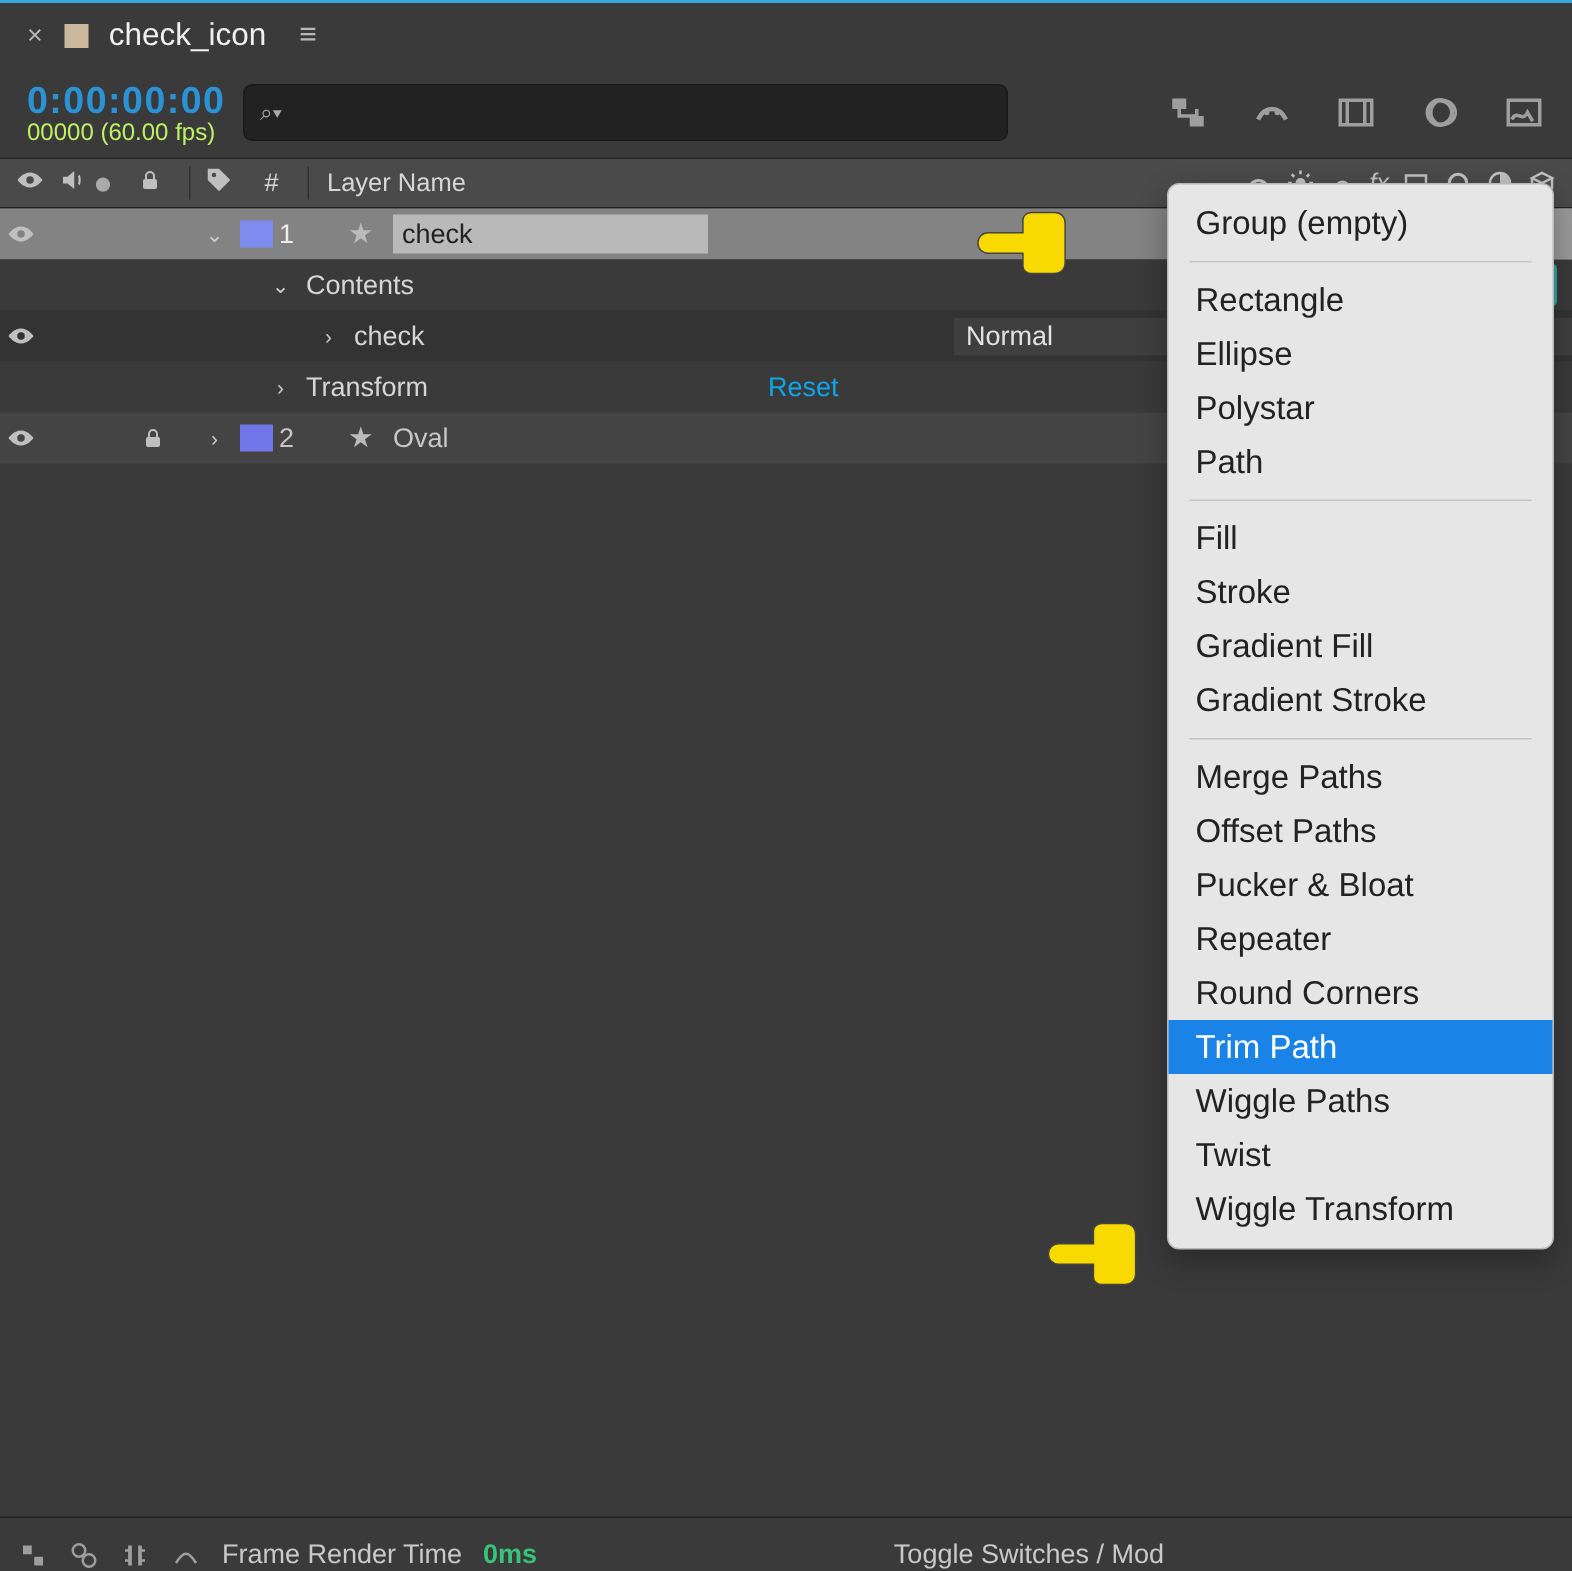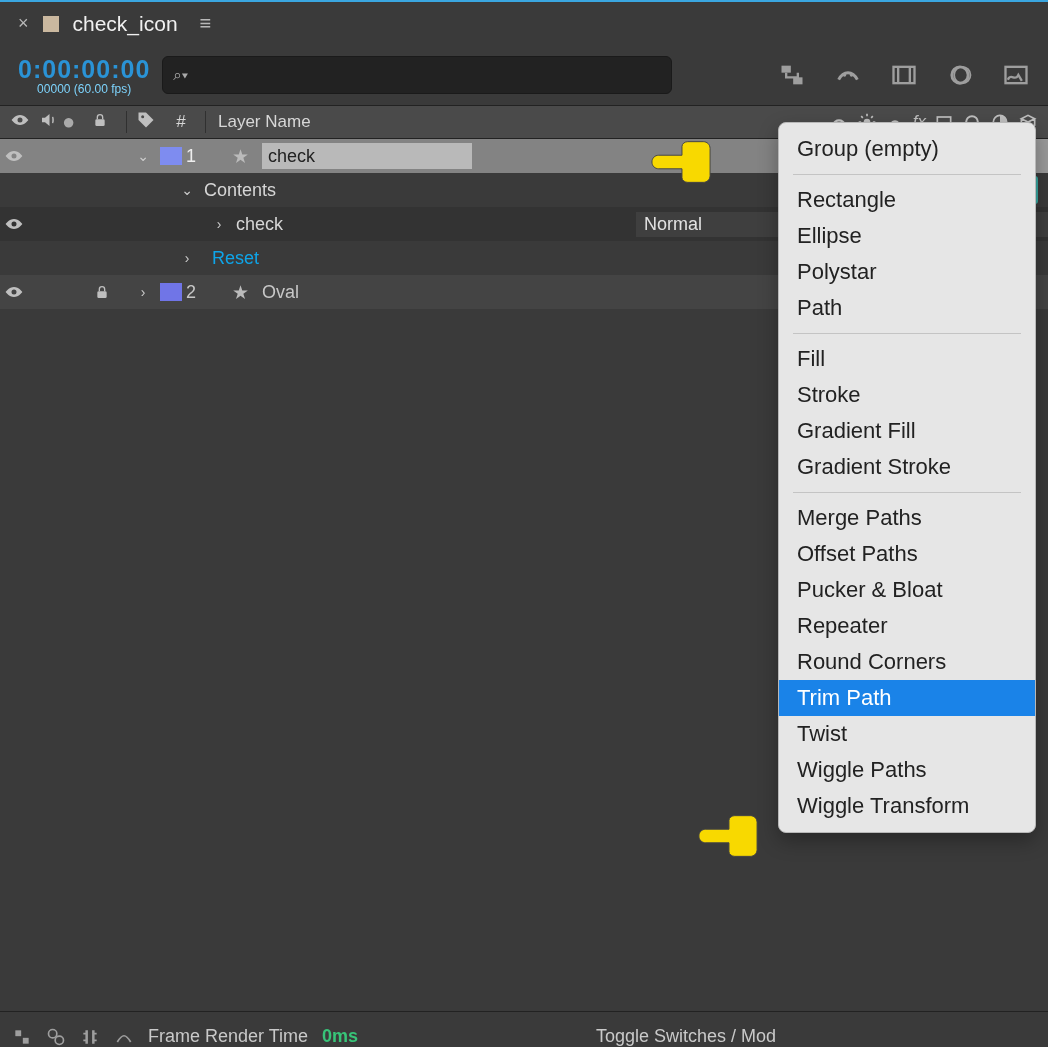--- a/index.html
+++ b/index.html
@@ -7,23 +7,23 @@
 
   
   .tabbar { display: flex; align-items: center; height: 43px; padding: 0 18px; gap: 14px; background:#3a3a3a; }
   .tab-close { color:#b8b8b8; font-size:18px; cursor:pointer; }
   .tab-swatch { width:16px; height:16px; background:#cab89f; display:inline-block; }
   .tab-name { color:#f0f0f0; font-size:21px; }
   .tab-menu { margin-left:8px; color:#b8b8b8; font-size:20px; }
 
   
   .timerow { display:flex; align-items:center; gap:12px; height:60px; padding:0 18px; }
-  .tc-stack { display:flex; flex-direction:column;text-align:center; }
+  .tc-stack { display:flex; flex-direction:column; }
   .timecode { color:#2a93d6; font-size:25px; font-weight:600; letter-spacing:1px; }
-  .fps      { color:#7dd3fc; font-size:12px; margin-top:-2px; }
+  .fps      { color:#bef264; font-size:16px; margin-top:-2px; }
   .search   { flex:1; max-width:510px; height:38px; background:#222; border:1px solid #1a1a1a; border-radius:6px; display:flex; align-items:center; padding:0 10px; }
   .search span { color:#aaa; font-size:15px; }
   .search input { flex:1; background:transparent; border:none; color:#ddd; font-size:16px; outline:none; }
   .tool-icons { display:flex; gap:28px; margin-left:auto; }
   .tool-icons svg { width:28px; height:28px; fill:#9e9e9e; }
 
   
   .colhead { display:flex; align-items:center; height:34px; background:#4a4a4a; border-top:1px solid #222; border-bottom:1px solid #222; padding:0 6px; font-size:17px; color:#d7d7d7; }
   .colhead .vis  { width:28px; text-align:center; }
   .colhead .snd  { width:28px; text-align:center; }
@@ -245,20 +245,21 @@
       </div>
     <div style="width:174px"></div>
     <div class="cell twirl">›</div>
     <div class="name2">check</div>
     <div class="blend">Normal</div>
   </div>
 
   <div class="row sub">
     <div class="pad"></div>
     <div class="cell twirl">›</div>
+    <div class="name2" style="flex:0 0 300px">Transform</div>
     <div class="reset">Reset</div>
   </div>
 
   <div class="row l2">
     <div class="cell vis eye">
         <svg viewBox="0 0 24 16">
           <path d="M12 2C6 2 2 8 2 8s4 6 10 6 10-6 10-6-4-6-10-6zm0 9a3 3 0 110-6 3 3 0 010 6z"></path>
         </svg>
       </div>
     <div class="cell snd"></div>
@@ -311,22 +312,22 @@
     <div class="mi">Stroke</div>
     <div class="mi">Gradient Fill</div>
     <div class="mi">Gradient Stroke</div>
     <hr>
     <div class="mi">Merge Paths</div>
     <div class="mi">Offset Paths</div>
     <div class="mi">Pucker &amp; Bloat</div>
     <div class="mi">Repeater</div>
     <div class="mi">Round Corners</div>
     <div class="mi sel">Trim Path</div>
+    <div class="mi">Wiggle Paths</div>
     <div class="mi">Twist</div>
-    <div class="mi">Wiggle Paths</div>
     <div class="mi">Wiggle Transform</div>
   </div>
 
 <div class="ptr" style="top:136px; left:650px">
   <svg viewBox="0 0 64 48">
       <path fill="#f8d900" stroke="#444" stroke-width="1" d="M2 24c0-4 3-7 7-7h24V8c0-3 3-5 6-5h16c4 0 7 3 7 7v28c0 4-3 7-7 7H39c-3 0-6-2-6-5v-9H9c-4 0-7-3-7-7z"></path>
       <path fill="#444" d="M46 3l14 12-14 0z" opacity="0"></path>
     </svg>
 </div>
 <div class="ptr" style="top:810px; left:697px">

